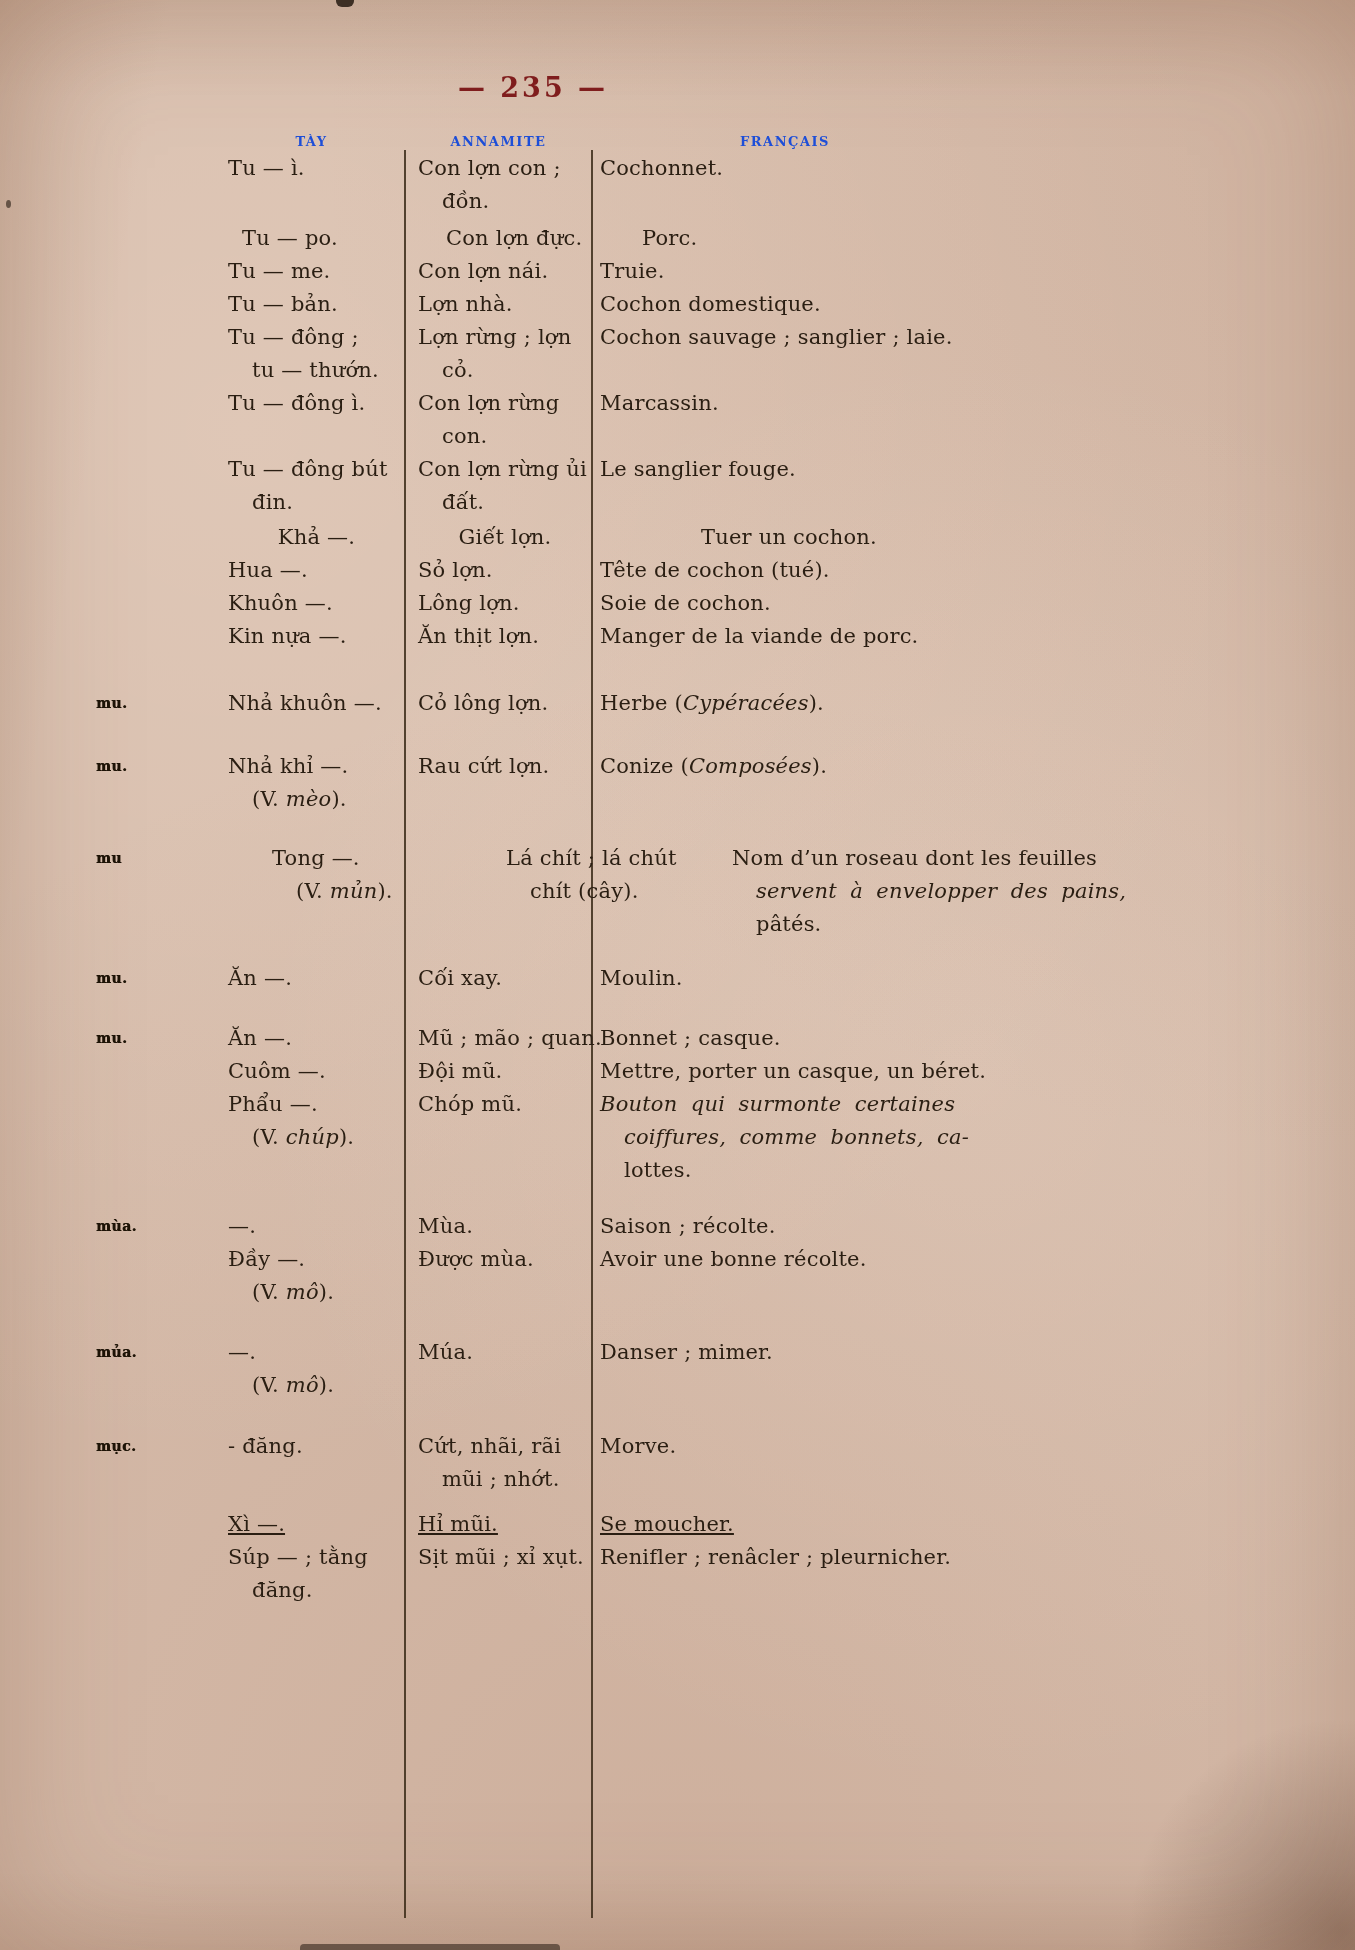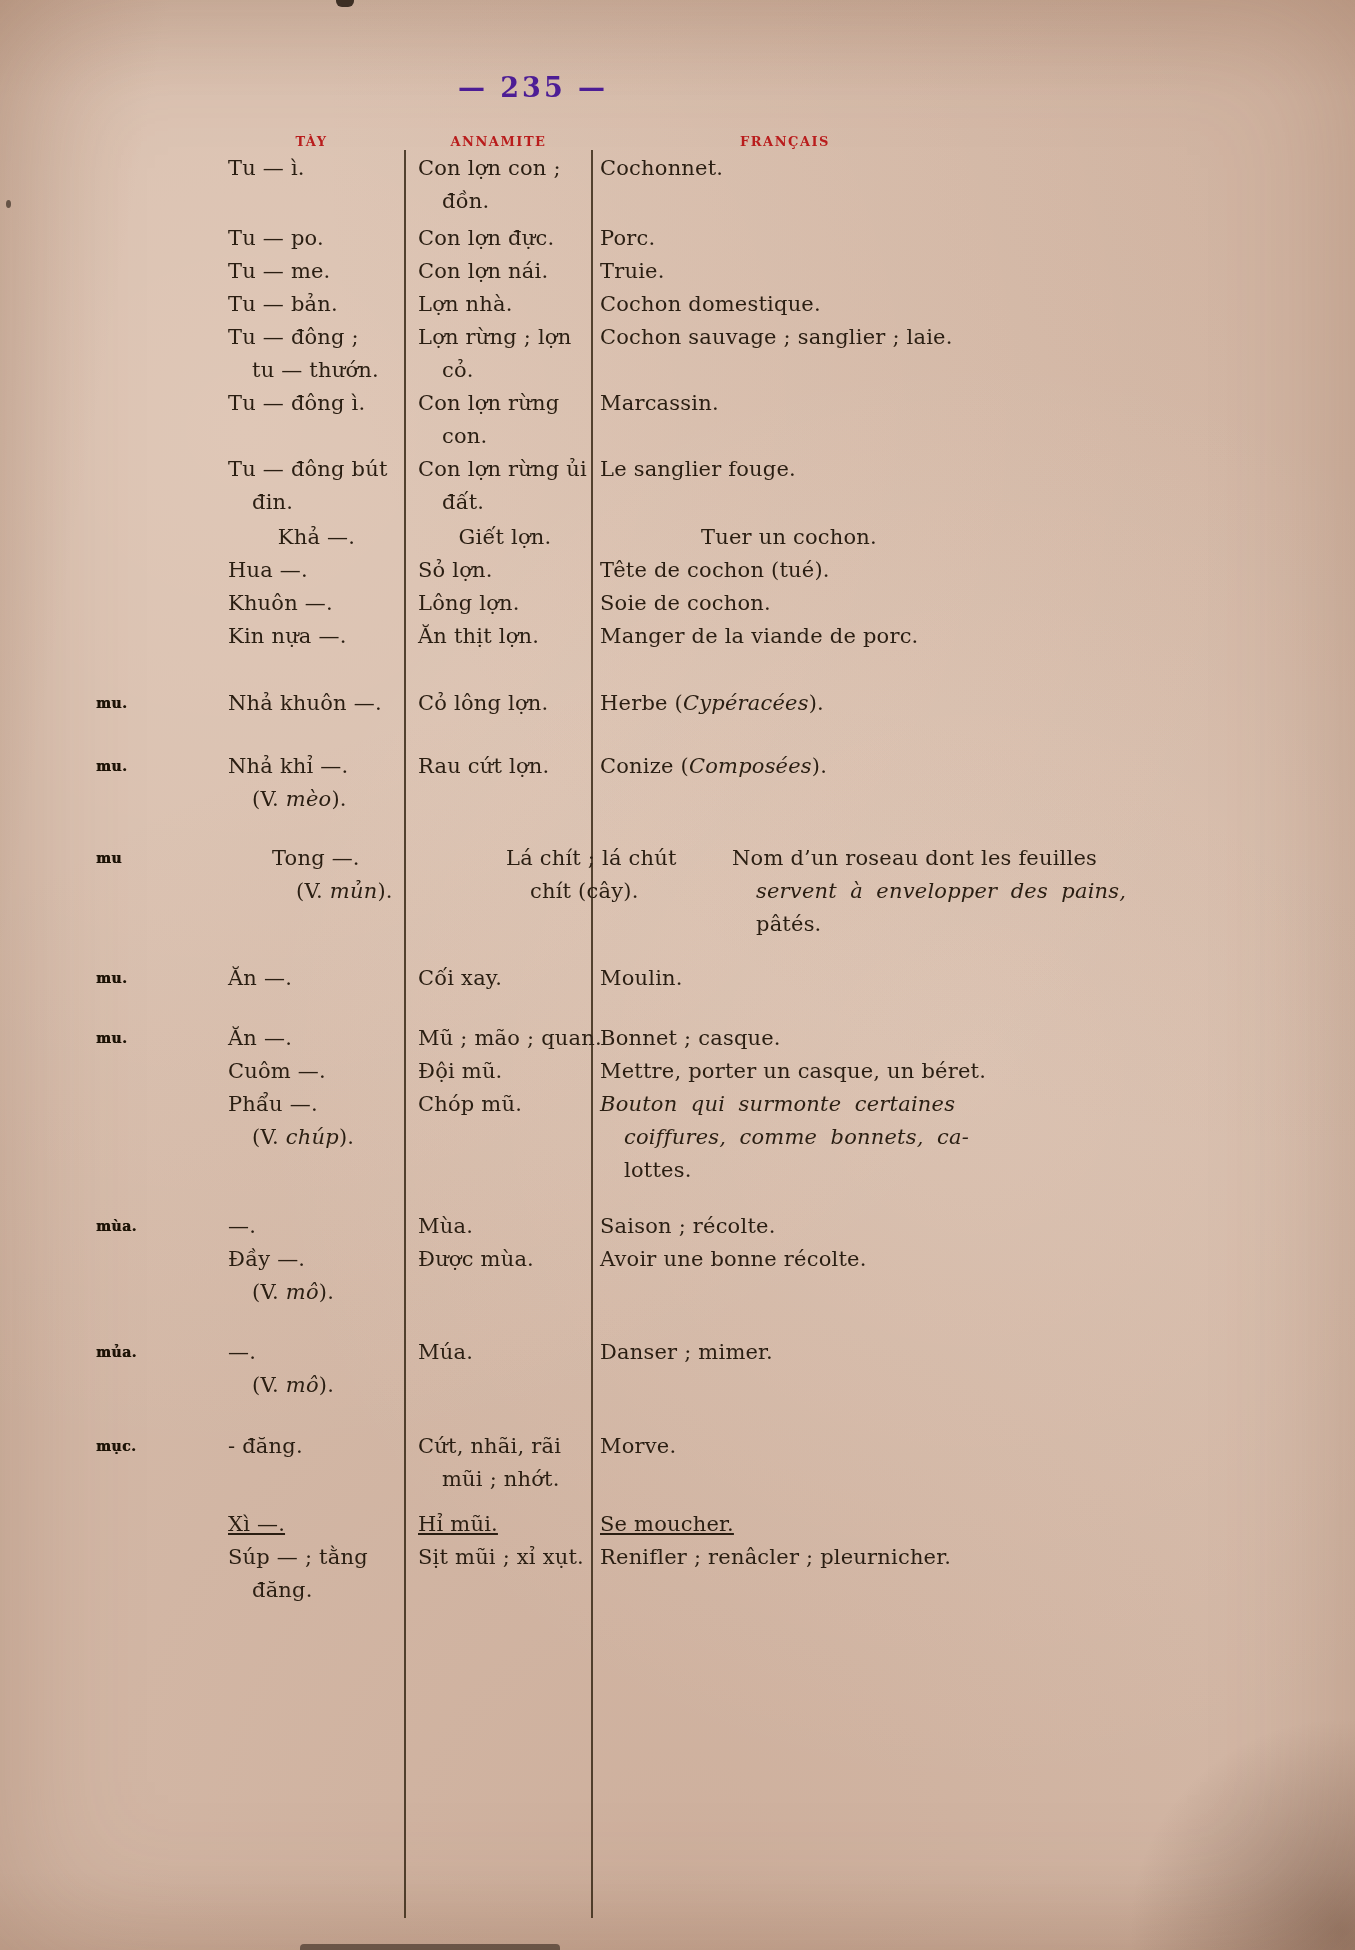--- a/index.html
+++ b/index.html
@@ -29,33 +29,33 @@
 
   .page-number {
     position: absolute;
     top: 72px;
     left: 0;
     width: 1066px;
     text-align: center;
     font-size: 27px;
     font-weight: bold;
     letter-spacing: 3px;
-    color: #4c1d95;
+    color: #7f1d1d;
   }
 
   .col-headers {
     position: absolute;
     top: 134px;
     left: 88px;
     width: 890px;
     height: 20px;
     font-size: 13px;
     font-weight: bold;
     letter-spacing: 1.5px;
-    color: #b91c1c;
+    color: #1d4ed8;
   }
   .col-headers .h { position: absolute; top: 0; text-align: center; }
   .h-tay { left: 130px; width: 187px; }
   .h-ann { left: 317px; width: 187px; }
   .h-fr  { left: 504px; width: 386px; }
 
   .rule {
     position: absolute;
     top: 150px;
     width: 2px;
@@ -129,21 +129,21 @@
           <div class="line"><span>Tu — ì.</span></div>
         </div>
         <div class="cell c-ann">
           <div class="line"><span>Con lợn con ;</span></div>
           <div class="line ind"><span>đồn.</span></div>
         </div>
         <div class="cell c-fr">
           <div class="line"><span>Cochonnet.</span></div>
         </div>
       </div>
-      <div class="row" style="margin-top: 4px;">
+      <div class="row" style="margin-top: 4px; gap: 14px;">
         <div class="cell c-head"></div>
         <div class="cell c-tay">
           <div class="line"><span>Tu — po.</span></div>
         </div>
         <div class="cell c-ann">
           <div class="line"><span>Con lợn đực.</span></div>
         </div>
         <div class="cell c-fr">
           <div class="line"><span>Porc.</span></div>
         </div>

